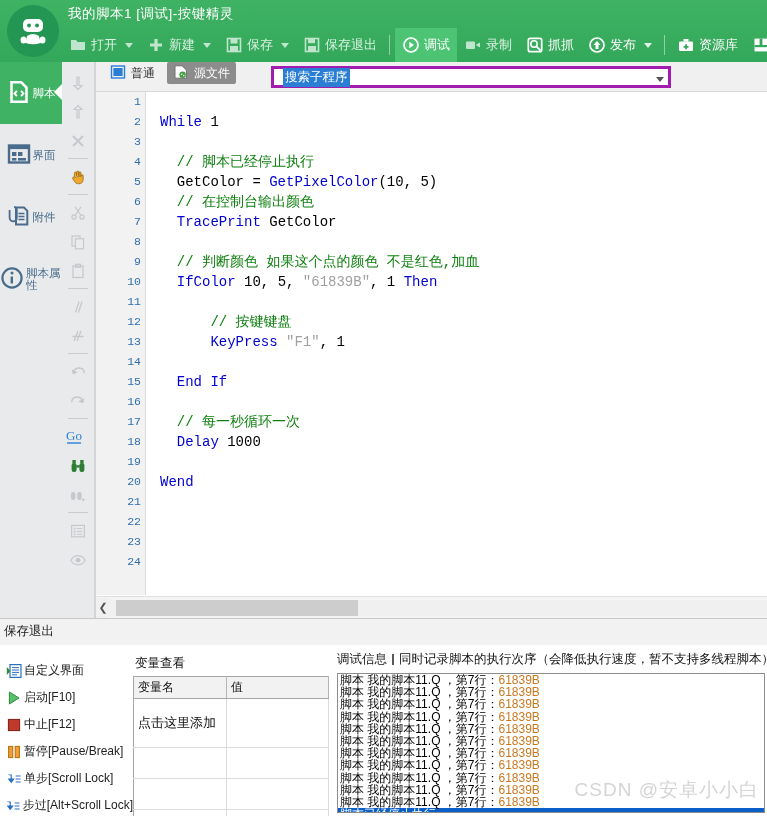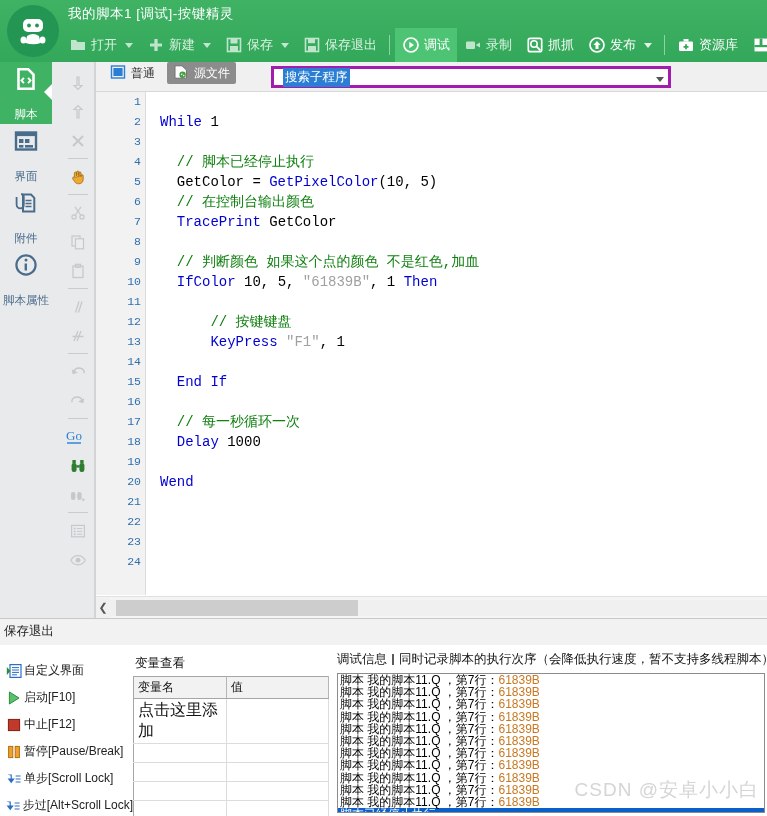--- a/index.html
+++ b/index.html
@@ -47,23 +47,23 @@
     border-top:5px solid currentColor; margin-left:3px; opacity:.85;
   }
   .tb-sep { width:1px; height:20px; background:rgba(255,255,255,.45); margin:0 5px; }
 
   
   .leftnav {
     position:absolute; left:0; top:62px; width:62px; height:556px;
     background:#e9eaec;
   }
   .nav-item {
-    position:relative; width:52px; height:62px;
-    display:flex; flex-direction:column; align-items:center; justify-content:center;
-    color:#4a6c8c; gap:14px;
+    position:relative; width:62px; height:62px;
+    display:flex; flex-direction:row; align-items:center; justify-content:center;
+    color:#4a6c8c; gap:2px;
   }
   .nav-item.selected { background:#3fb264; color:#fff; }
   .nav-item.selected:after{
     content:""; position:absolute; right:0; top:22px;
     width:0;height:0;border-top:8px solid transparent;border-bottom:8px solid transparent;
     border-right:8px solid #ffffff;
   }
   .nav-label { font-size:11.5px; line-height:12px; }
 
   
@@ -166,21 +166,21 @@
   .dbg-btn .bico { width:20px; display:flex; align-items:center; justify-content:center; }
   .varsec { position:absolute; left:133px; top:0; width:202px; height:172px; background:#fff; }
   .varsec h4 { font-size:12.5px; font-weight:normal; color:#111; padding:10px 0 4px 2px; }
   .vartable { width:196px; border:1px solid #a6a6a6; border-collapse:collapse; }
   .vartable th {
     font-weight:normal; font-size:12px; text-align:left; padding:2px 4px;
     background:#f2f2f2; border-right:1px solid #b5b5b5; border-bottom:1px solid #a6a6a6;
     color:#111;
   }
   .vartable td {
-    font-size:16px; padding:1px 4px; height:19px;
+    font-size:13px; padding:15px 4px; height:19px;
     border-right:1px solid #dcdcdc; border-bottom:1px solid #dcdcdc; color:#111;
   }
   .infosec { position:absolute; left:335px; top:0; width:432px; height:172px; background:#fff; }
   .info-head {
     display:flex; align-items:center; gap:5px; padding:6px 0 3px 2px;
     font-size:12.5px; color:#111; white-space:nowrap;
   }
   .chk { width:11px; height:11px; border:1px solid #5a5a5a; background:#fff; display:inline-block; }
   .loglist {
     position:absolute; left:2px; top:28px; width:428px; height:140px;

